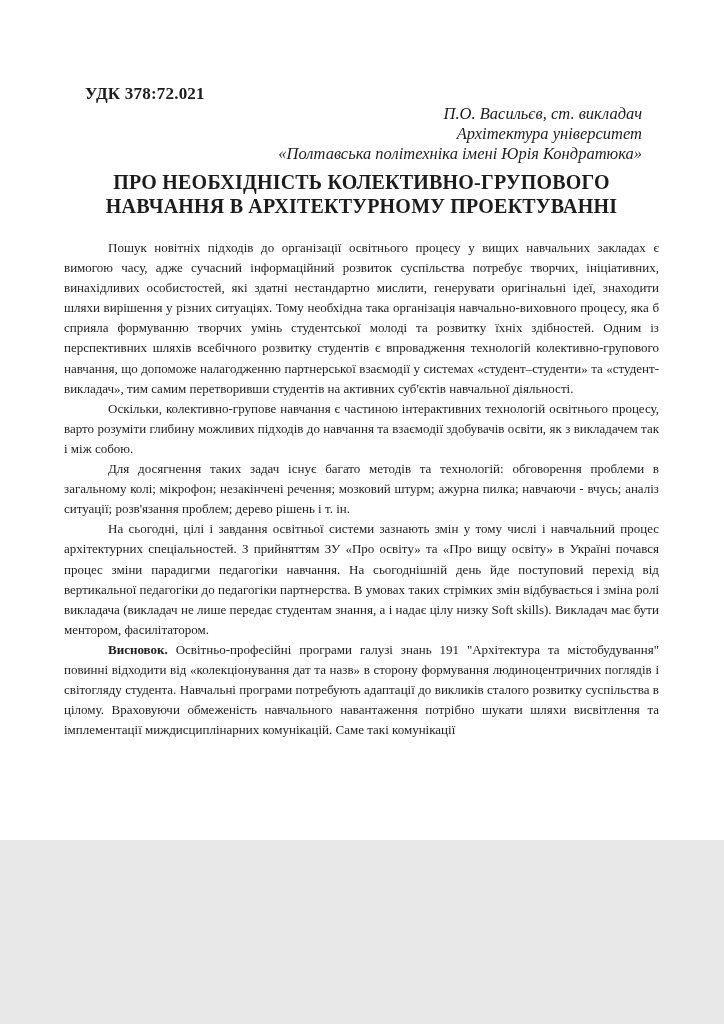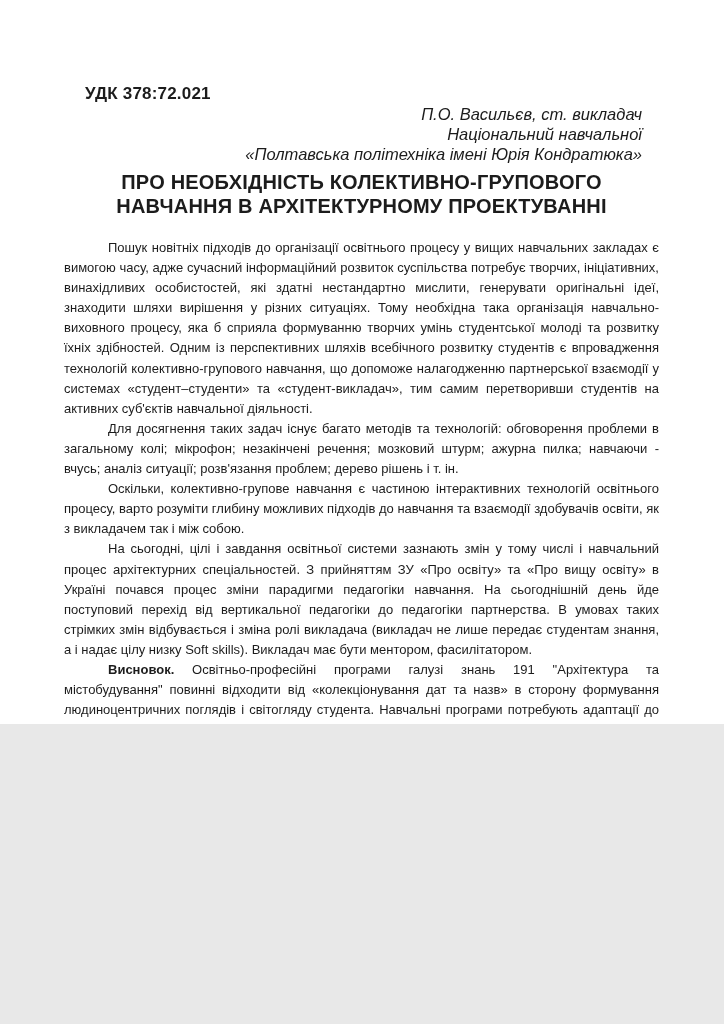--- a/index.html
+++ b/index.html
@@ -3,23 +3,23 @@
 <meta charset="utf-8">
 <style>
   html, body {
     margin: 0;
     padding: 0;
     background: #e8e8e8;
   }
   .page {
     position: relative;
     width: 724px;
-    height: 724px;
+    height: 840px;
     background: #ffffff;
-    font-family: Liberation Sans, sans-serif;
+    font-family: Liberation Serif, serif;
     color: #1c1c1c;
     overflow: hidden;
   }
   .content {
     position: absolute;
     left: 64px;
     top: 84px;
     width: 595px;
   }
   .udk {
@@ -70,30 +70,30 @@
 </head>
 <body>
 
 <div class="page">
   <div class="content">
 
     <div class="udk">УДК 378:72.021</div>
 
     <div class="authors">
       <div>П.О. Васильєв, ст. викладач</div>
-      <div>Національний навчальної</div>
+      <div>Архітектура університет</div>
       <div>«Полтавська політехніка імені Юрія Кондратюка»</div>
     </div>
 
     <h1 class="title">ПРО НЕОБХІДНІСТЬ КОЛЕКТИВНО-ГРУПОВОГО НАВЧАННЯ В АРХІТЕКТУРНОМУ ПРОЕКТУВАННІ</h1>
 
     <div class="body-text">
       <p>Пошук новітніх підходів до організації освітнього процесу у вищих навчальних закладах є вимогою часу, адже сучасний інформаційний розвиток суспільства потребує творчих, ініціативних, винахідливих особистостей, які здатні нестандартно мислити, генерувати оригінальні ідеї, знаходити шляхи вирішення у різних ситуаціях. Тому необхідна така організація навчально-виховного процесу, яка б сприяла формуванню творчих умінь студентської молоді та розвитку їхніх здібностей. Одним із перспективних шляхів всебічного розвитку студентів є впровадження технологій колективно-групового навчання, що допоможе налагодженню партнерської взаємодії у системах «студент–студенти» та «студент-викладач», тим самим перетворивши студентів на активних суб'єктів навчальної діяльності.</p>
+      <p>Оскільки, колективно-групове навчання є частиною інтерактивних технологій освітнього процесу, варто розуміти глибину можливих підходів до навчання та взаємодії здобувачів освіти, як з викладачем так і між собою.</p>
       <p>Для досягнення таких задач існує багато методів та технологій: обговорення проблеми в загальному колі; мікрофон; незакінчені речення; мозковий штурм; ажурна пилка; навчаючи - вчусь; аналіз ситуації; розв'язання проблем; дерево рішень і т. ін.</p>
-      <p>Оскільки, колективно-групове навчання є частиною інтерактивних технологій освітнього процесу, варто розуміти глибину можливих підходів до навчання та взаємодії здобувачів освіти, як з викладачем так і між собою.</p>
       <p>На сьогодні, цілі і завдання освітньої системи зазнають змін у тому числі і навчальний процес архітектурних спеціальностей. З прийняттям ЗУ «Про освіту» та «Про вищу освіту» в Україні почався процес зміни парадигми педагогіки навчання. На сьогоднішній день йде поступовий перехід від вертикальної педагогіки до педагогіки партнерства. В умовах таких стрімких змін відбувається і зміна ролі викладача (викладач не лише передає студентам знання, а і надає цілу низку Soft skills). Викладач має бути ментором, фасилітатором.</p>
       <p><span class="bold">Висновок.</span> <span>Освітньо-професійні програми галузі знань 191 "Архітектура та містобудування" повинні відходити від «колекціонування дат та назв» в сторону формування людиноцентричних поглядів і світогляду студента. Навчальні програми потребують адаптації до викликів сталого розвитку суспільства в цілому. Враховуючи обмеженість навчального навантаження потрібно шукати шляхи висвітлення та імплементації миждисциплінарних комунікацій. Саме такі комунікації</span></p>
     </div>
 
   </div>
 
   <div class="page-number">~ 14 ~</div>
 </div>
 
 </body></html>

